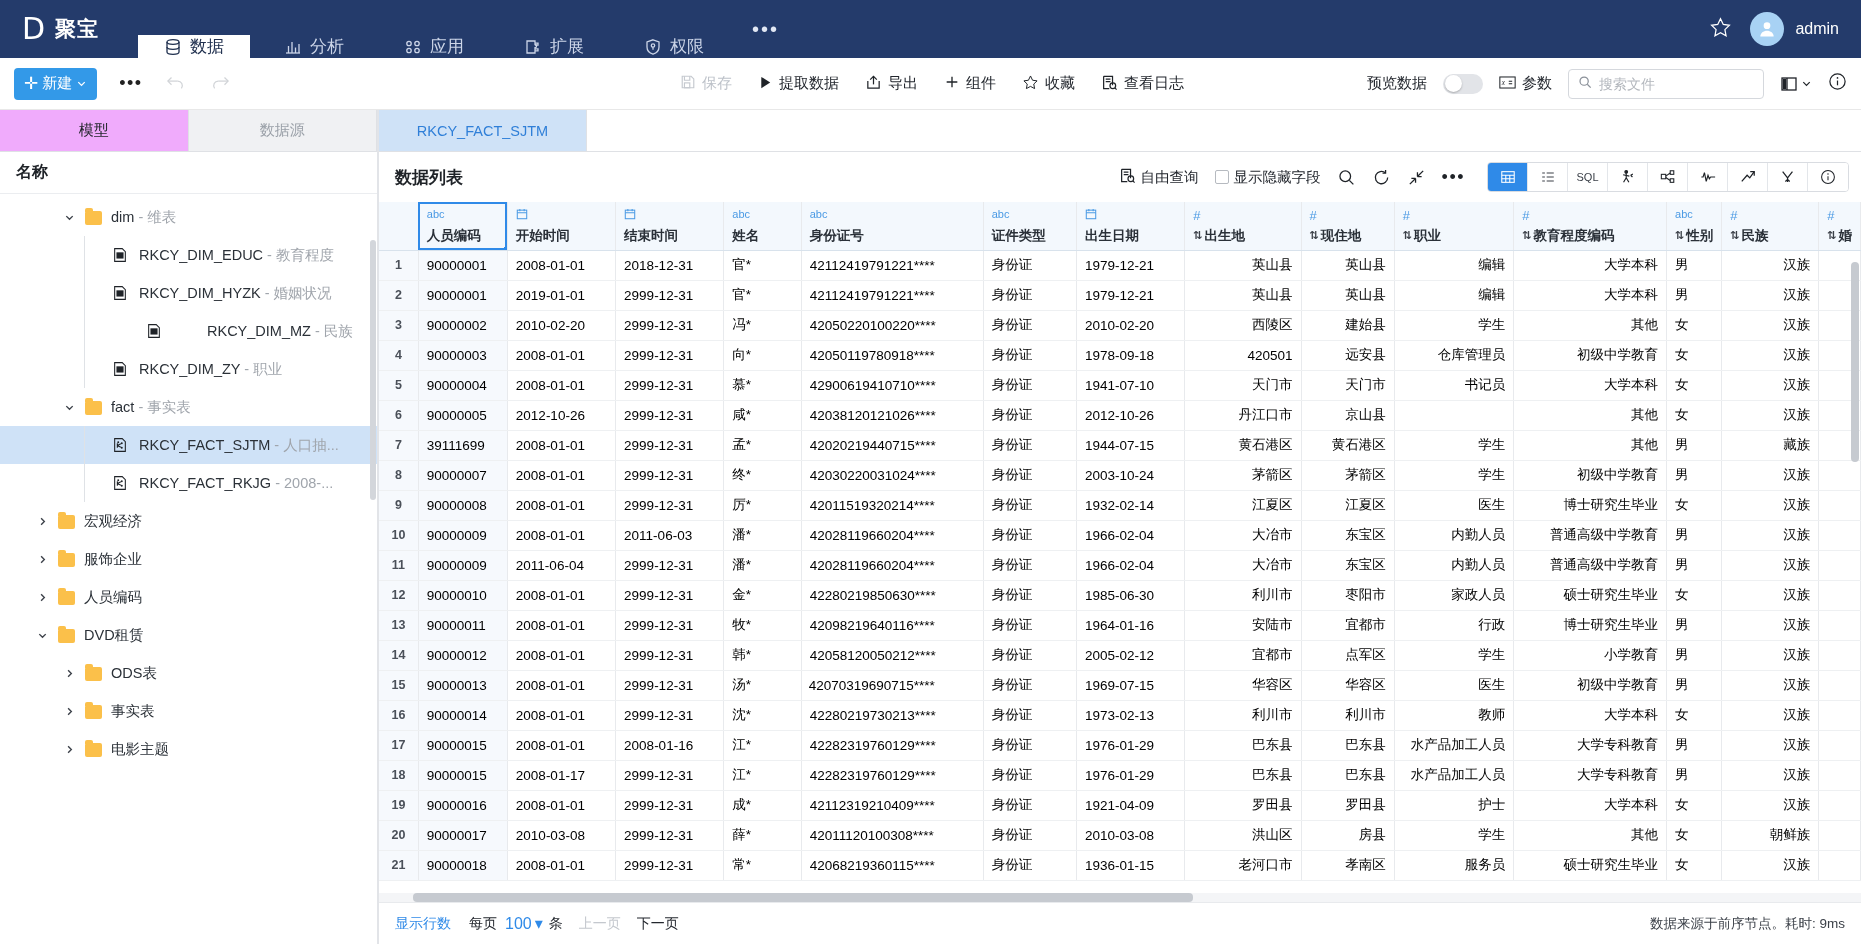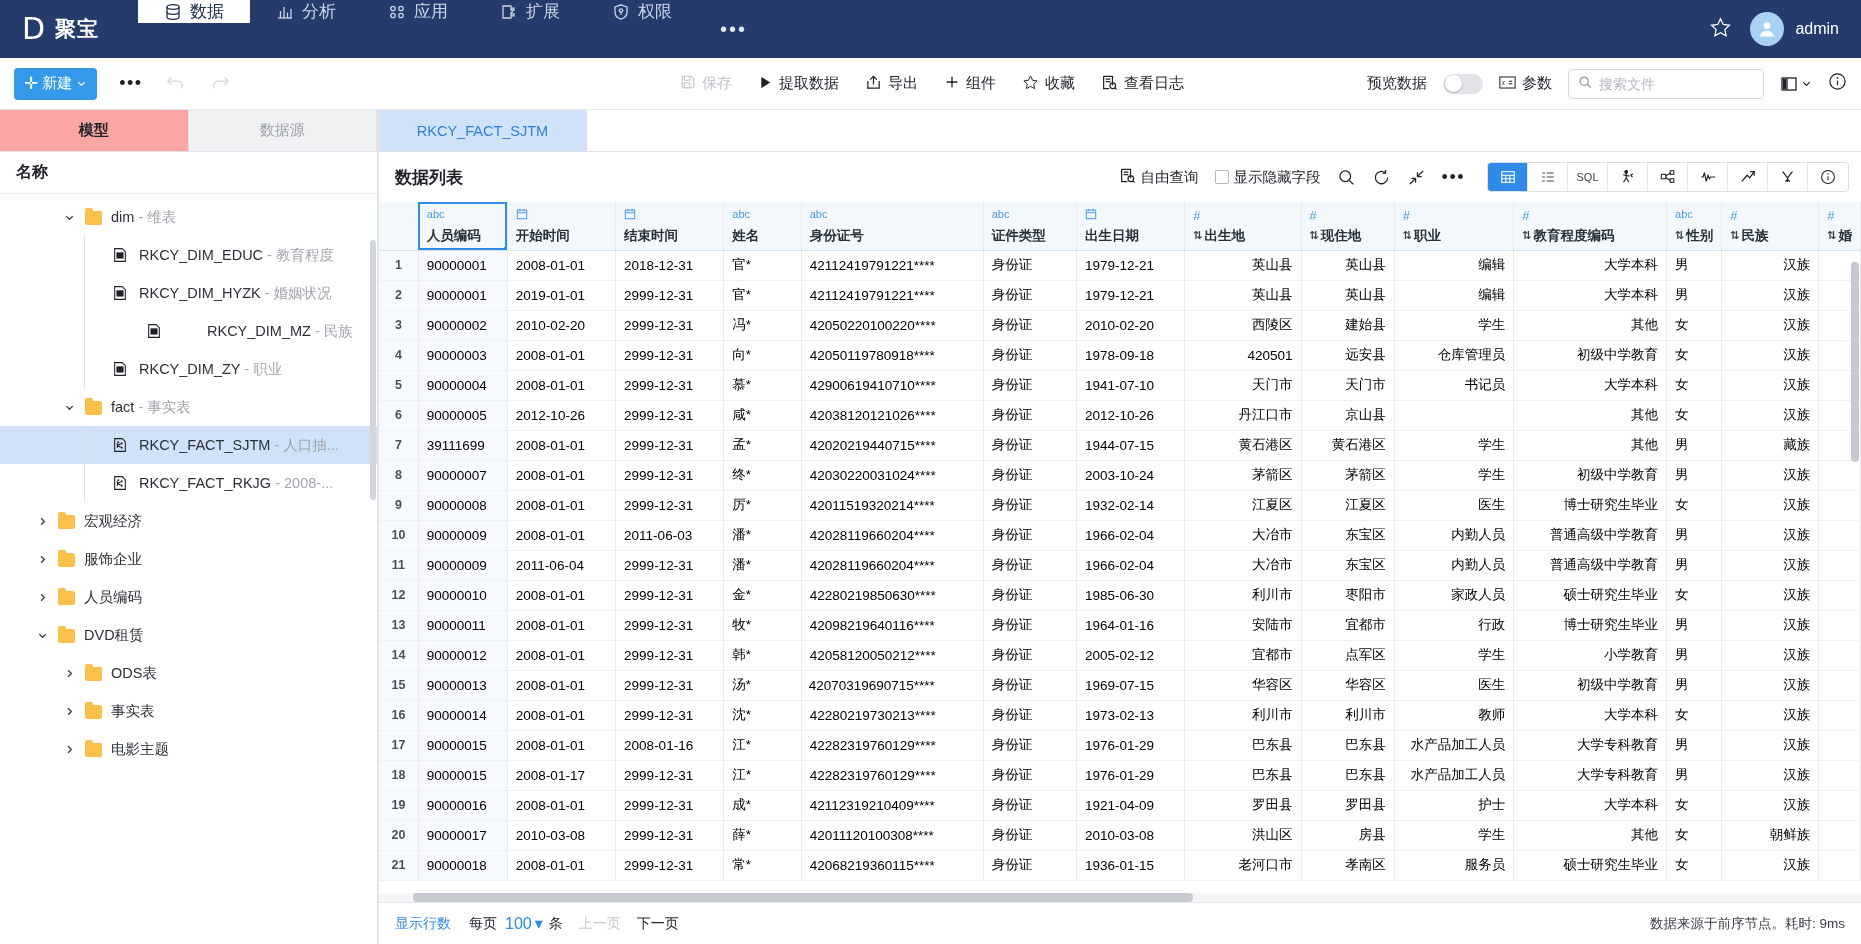--- a/index.html
+++ b/index.html
@@ -19,21 +19,21 @@
   .brand {
     width: 138px; display: flex; align-items: center; gap: 10px;
     padding-left: 22px; color: #fff;
   }
   .brand .logo-d {
     font-size: 30px; font-weight: 400; line-height: 1;
     font-family: "DejaVu Sans", sans-serif;
   }
   .brand .brand-name { font-size: 21px; font-weight: 700; letter-spacing: 1px; }
 
-  .nav-items { display: flex; align-items: flex-start; }
+  .nav-items { display: flex; align-items: flex-end; gap: 8px; }
   .nav-item {
     display: flex; align-items: center; gap: 8px; padding: 0 26px;
     color: #ccd5e8; font-size: 17px; cursor: pointer; position: relative;
   }
   .nav-item.active { background: #fff; color: #20304f; }
   .nav-item svg { display: block; }
   .nav-more { display:flex; align-items:center; padding: 0 22px; color:#e2e8f4; font-size:20px; letter-spacing:2px; cursor:pointer;}
 
   .topnav-right {
     position: absolute; right: 0; top: 0; height: 58px;
@@ -96,21 +96,21 @@
   
   .left {
     width: 378px; background: #fff; display: flex; flex-direction: column;
     border-right: 1px solid #e2e4e8;
   }
   .left-tabs { display: flex; height: 42px; border-bottom: 1px solid #dfe1e5; }
   .left-tab {
     flex: 1; display: flex; align-items: center; justify-content: center;
     font-size: 15px; cursor: pointer; border-right: 1px solid #dfe1e5;
   }
-  .left-tab.active { background: #fca5a5; color: #1f2328; font-weight: 700; }
+  .left-tab.active { background: #f0abfc; color: #1f2328; font-weight: 400; }
   .left-tab.inactive { background: #f0f1f3; color: #9aa0a8; }
 
   .left-header {
     height: 42px; display: flex; align-items: center; padding-left: 16px;
     font-size: 16px; font-weight: 700; color: #1f2328;
     border-bottom: 1px solid #ebedf0;
   }
   .tree { flex: 1; overflow: hidden; padding-top: 4px; }
   .tree-row {
     height: 38px; display: flex; align-items: center; font-size: 14.5px;

